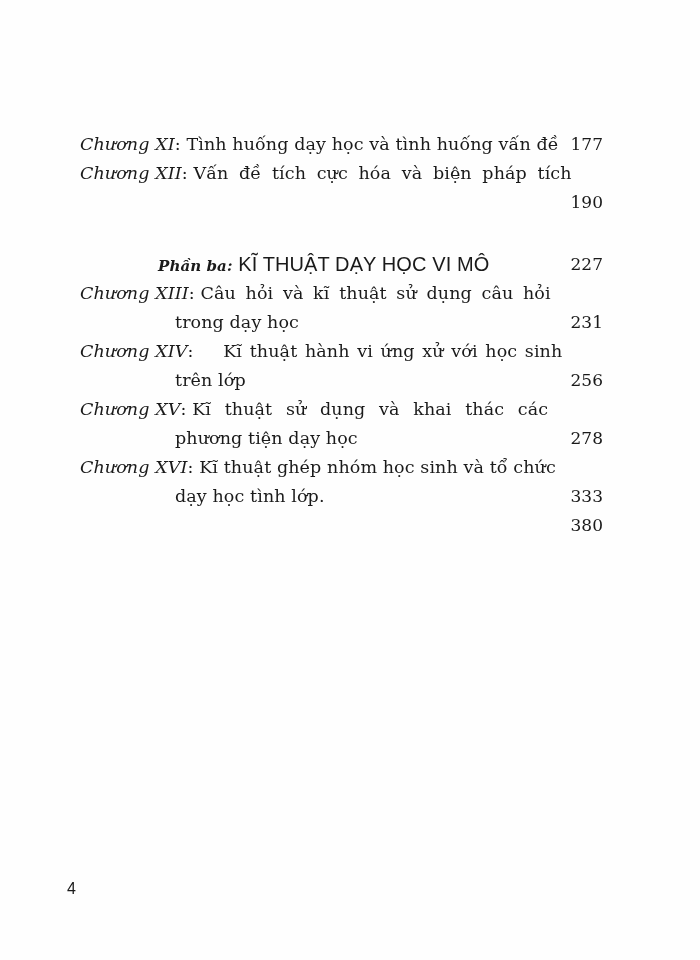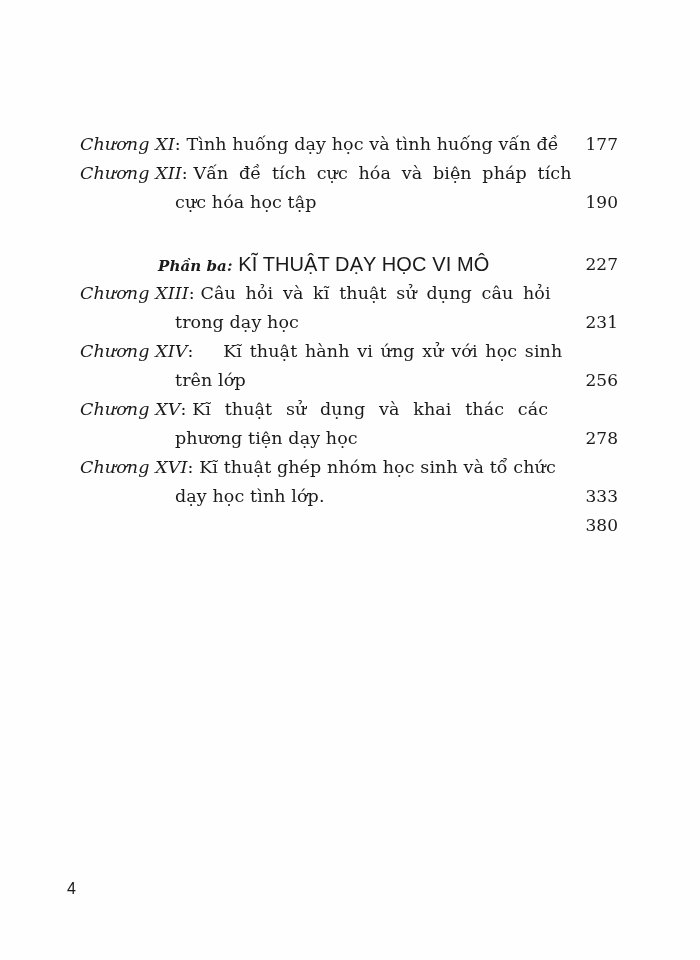--- a/index.html
+++ b/index.html
@@ -39,21 +39,21 @@
       position: absolute;
       left: 0;
       top: 0;
       letter-spacing: 0.1px;
     }
     .line .text.indent {
       left: 95px;
     }
     .line .num {
       position: absolute;
-      right: 0;
+      right: 15px;
       top: 0;
       font-size: 17px;
     }
     .chap {
       font-style: italic;
     }
     .gap { height: 33px; }
     .part-line .text {
       left: 78px;
     }
@@ -89,21 +89,20 @@
       <span class="num">177</span>
     </div>
 
     <div class="line">
       <span class="text">
         <span class="chap">Chương XII</span><span>:</span>
         <span style="word-spacing:5px;">Vấn đề tích cực hóa và biện pháp tích</span>
       </span>
     </div>
     <div class="line">
-      <span class="text indent">cực hóa học tập</span>
       <span class="num">190</span>
     </div>
 
     <div class="gap"></div>
 
     <div class="line part-line">
       <span class="text">
         <span class="part-label">Phần ba:</span>
         <span class="part-title">KĨ THUẬT DẠY HỌC VI MÔ</span>
       </span>

